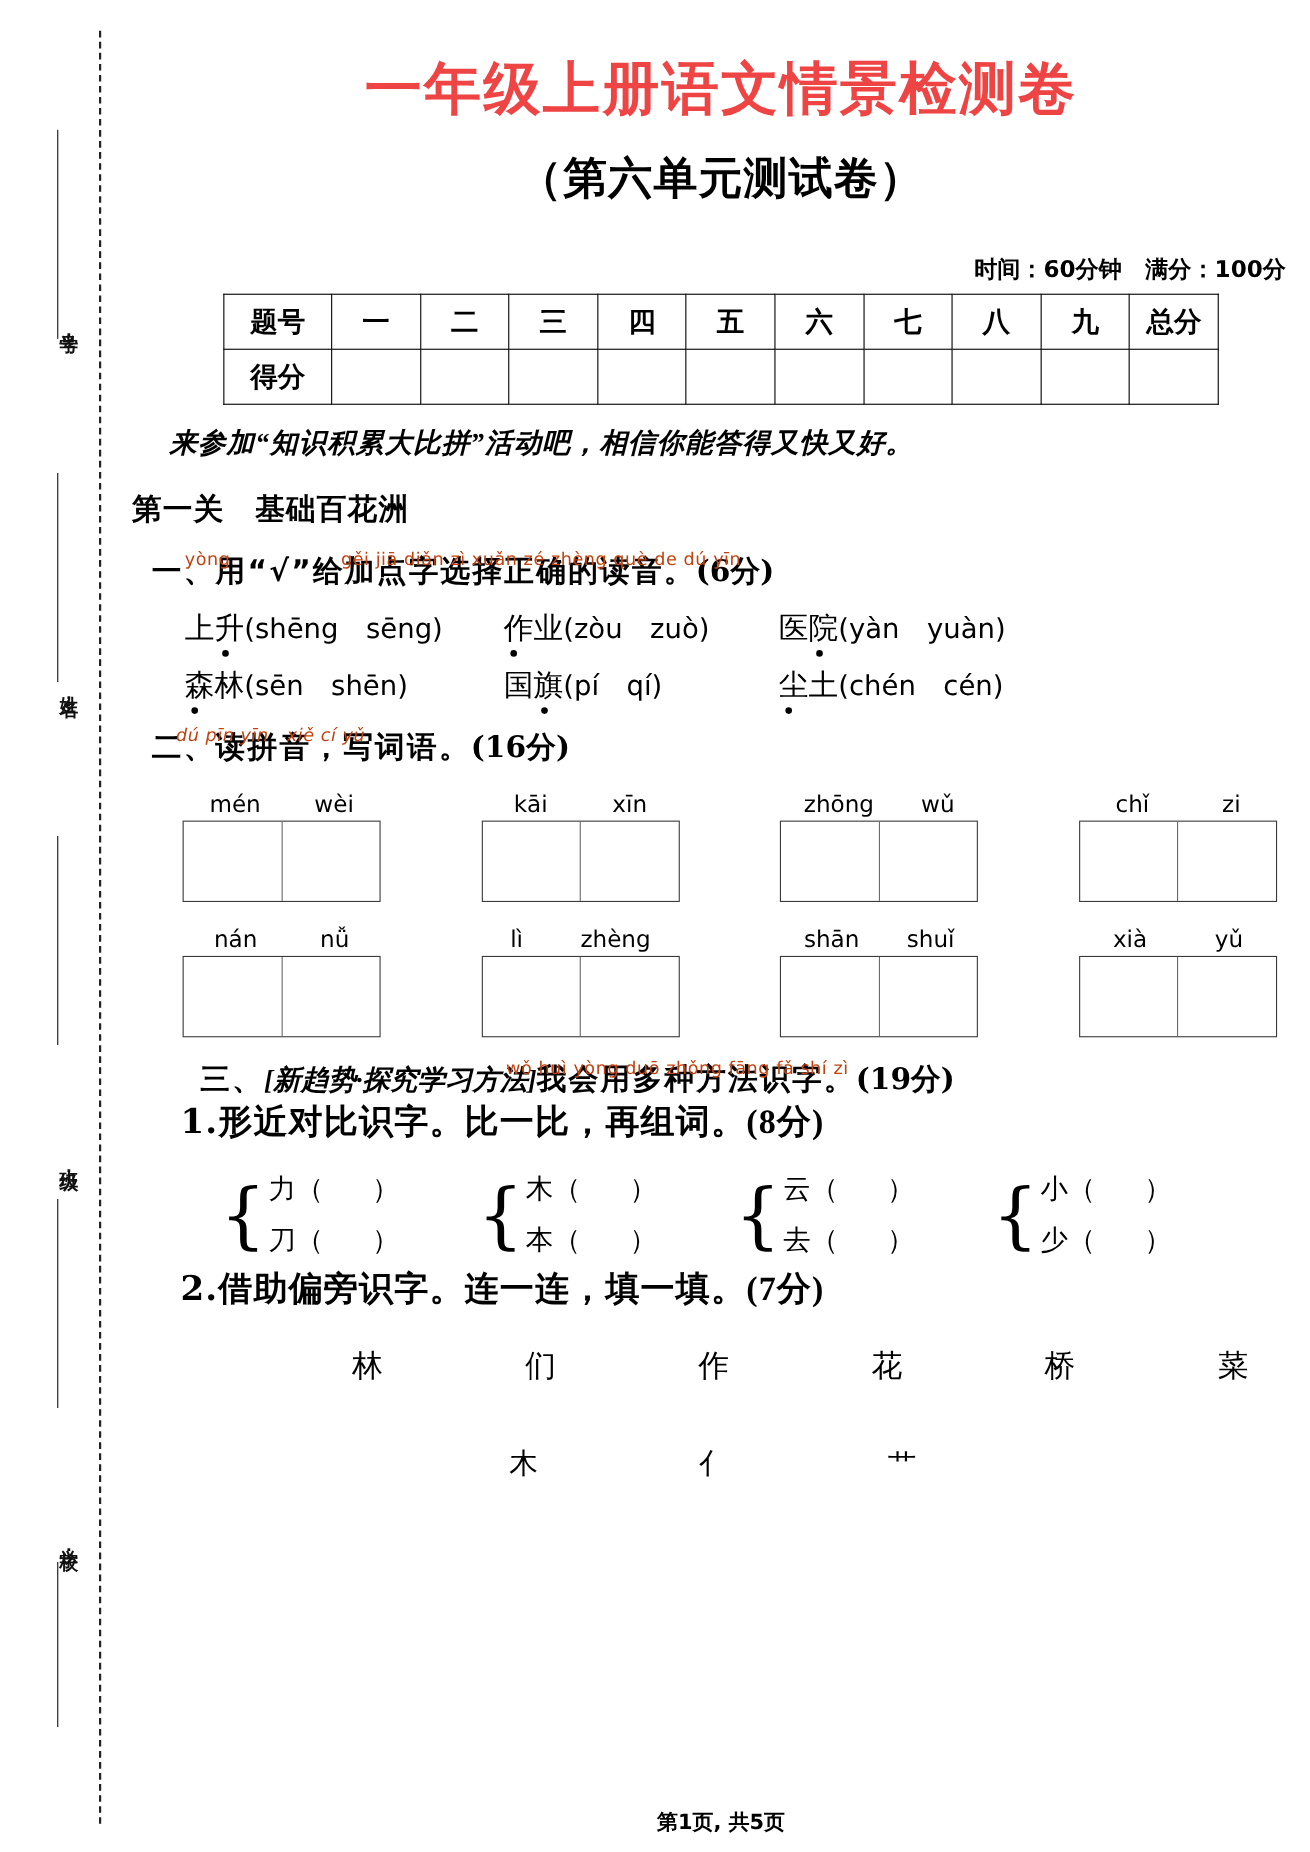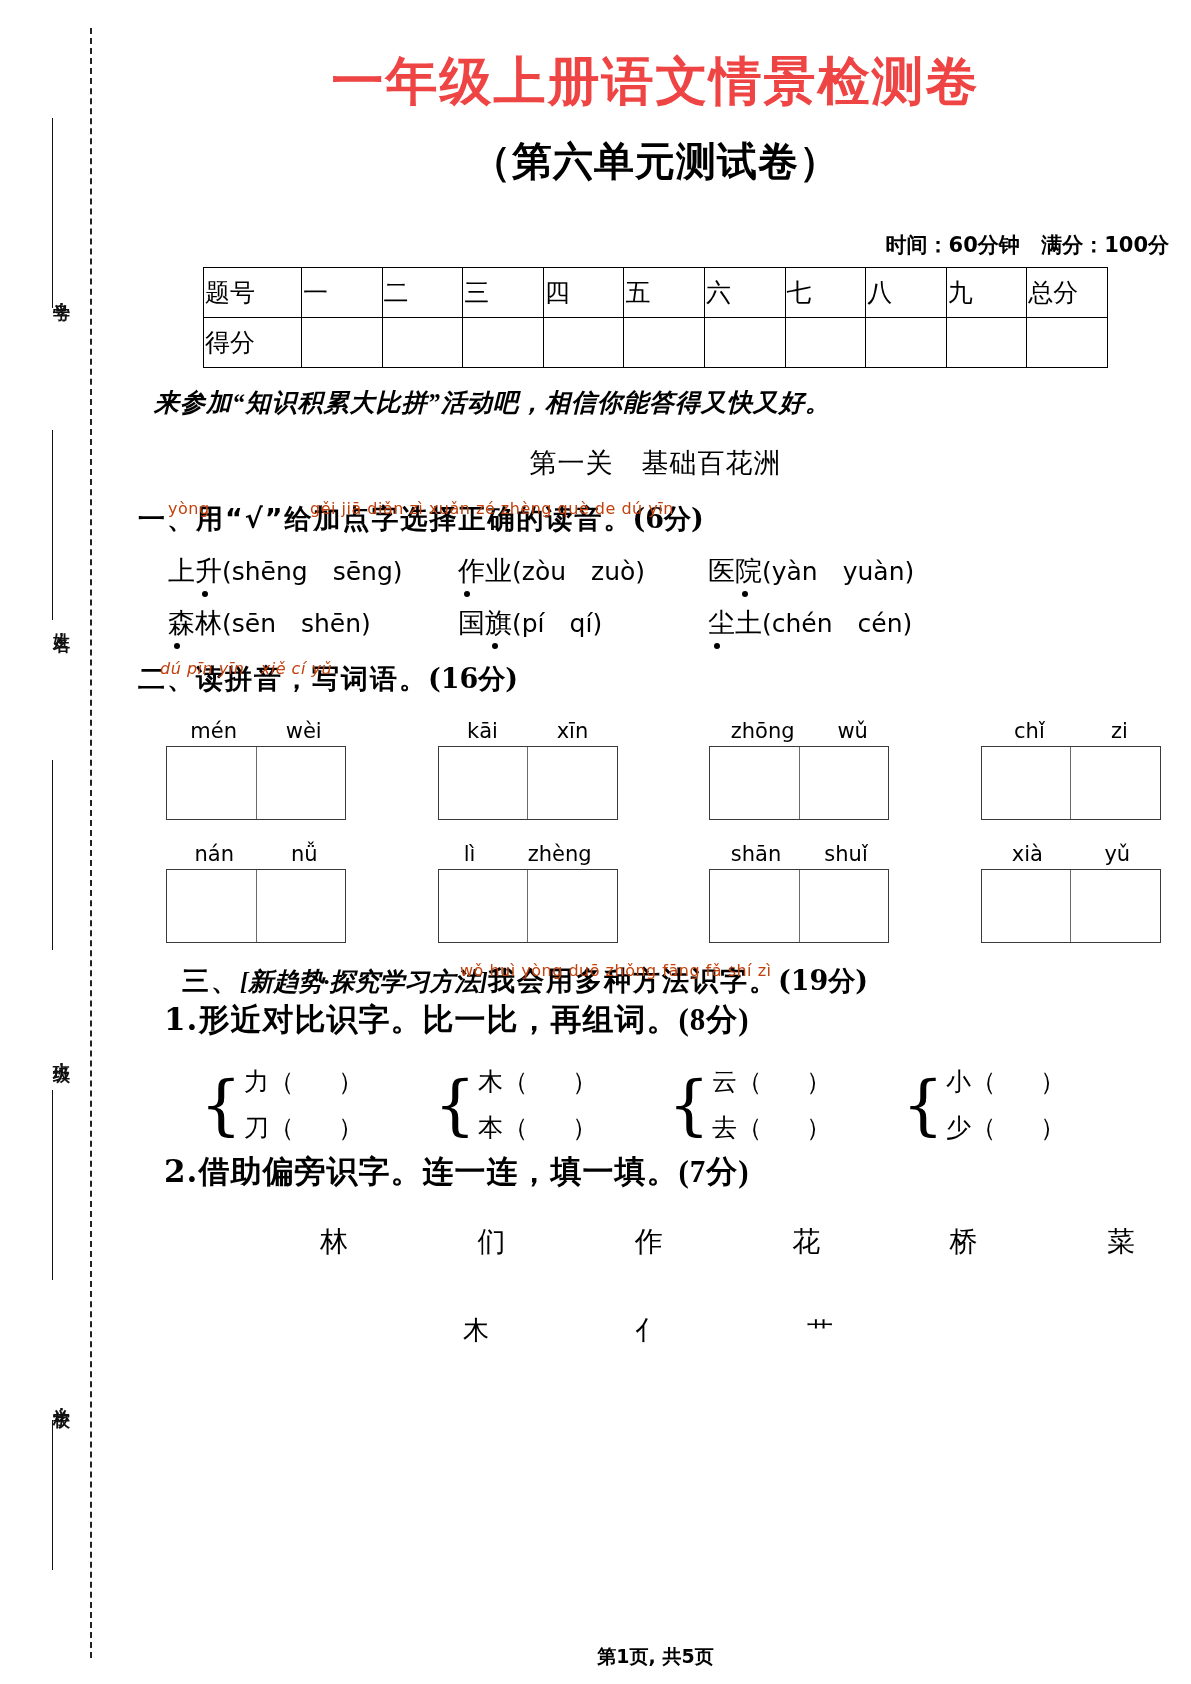--- a/index.html
+++ b/index.html
@@ -92,42 +92,41 @@
   
   .score-table {
     margin: 8px auto 0 auto;
     border-collapse: collapse;
     width: 905px;
     table-layout: fixed;
   }
   .score-table td {
     border: 1.5px solid #000;
     height: 47px;
-    text-align: left;
+    text-align: center;
     vertical-align: middle;
     font-family: "DejaVu Serif", "Liberation Serif", serif;
     font-size: 25px;
-    font-weight: 400;
+    font-weight: 700;
   }
   .score-table td.head-cell { width: 95px; }
 
   .intro {
     margin: 18px 0 0 34px;
     font-size: 25px;
     font-family: "Liberation Serif", "DejaVu Serif", serif;
     font-style: italic;
     font-weight: 600;
     letter-spacing: 1px;
   }
 
   .stage-title {
-    text-align: center;
     margin-top: 26px;
     font-family: "DejaVu Sans", "Liberation Sans", sans-serif;
-    font-weight: 400;
+    font-weight: 700;
     font-size: 27px;
     letter-spacing: 1px;
   }
 
   
   .q-block { margin-top: 20px; }
 
   .q-head {
     position: relative;
     padding-left: 18px;

